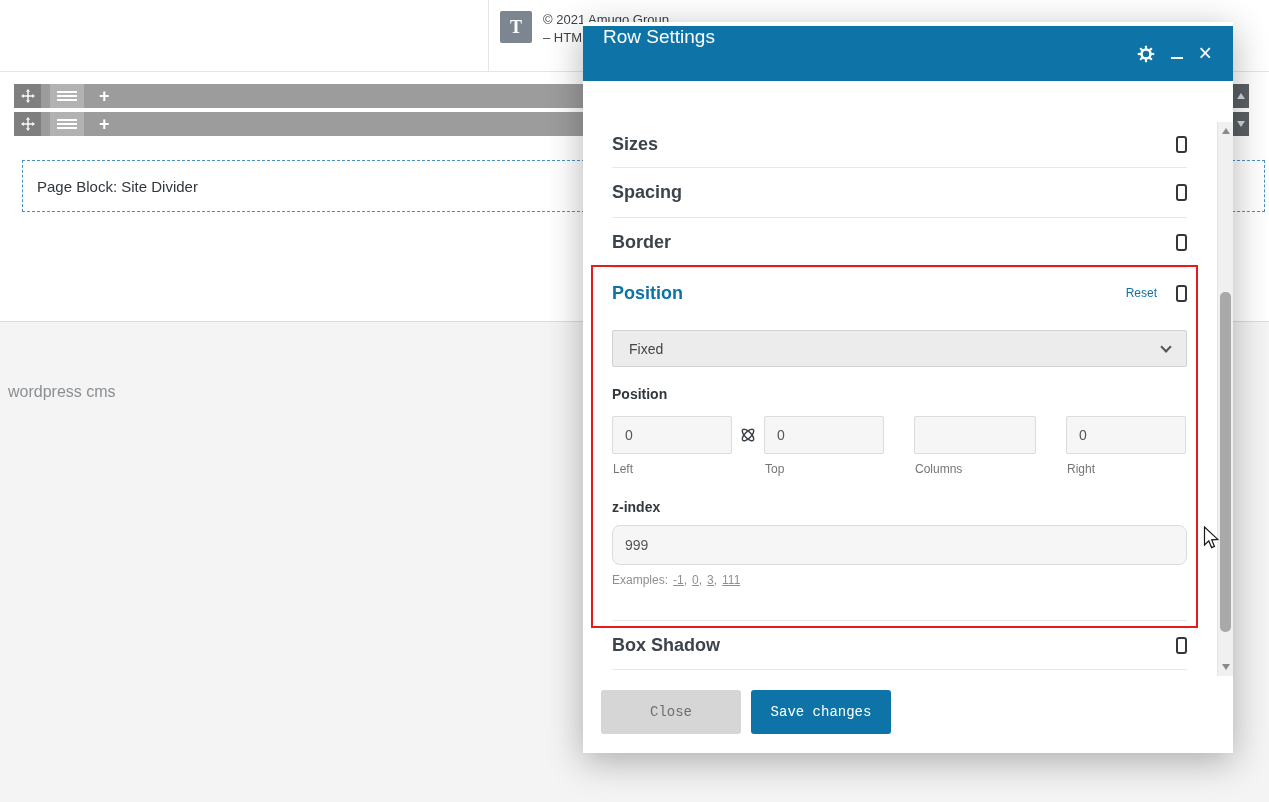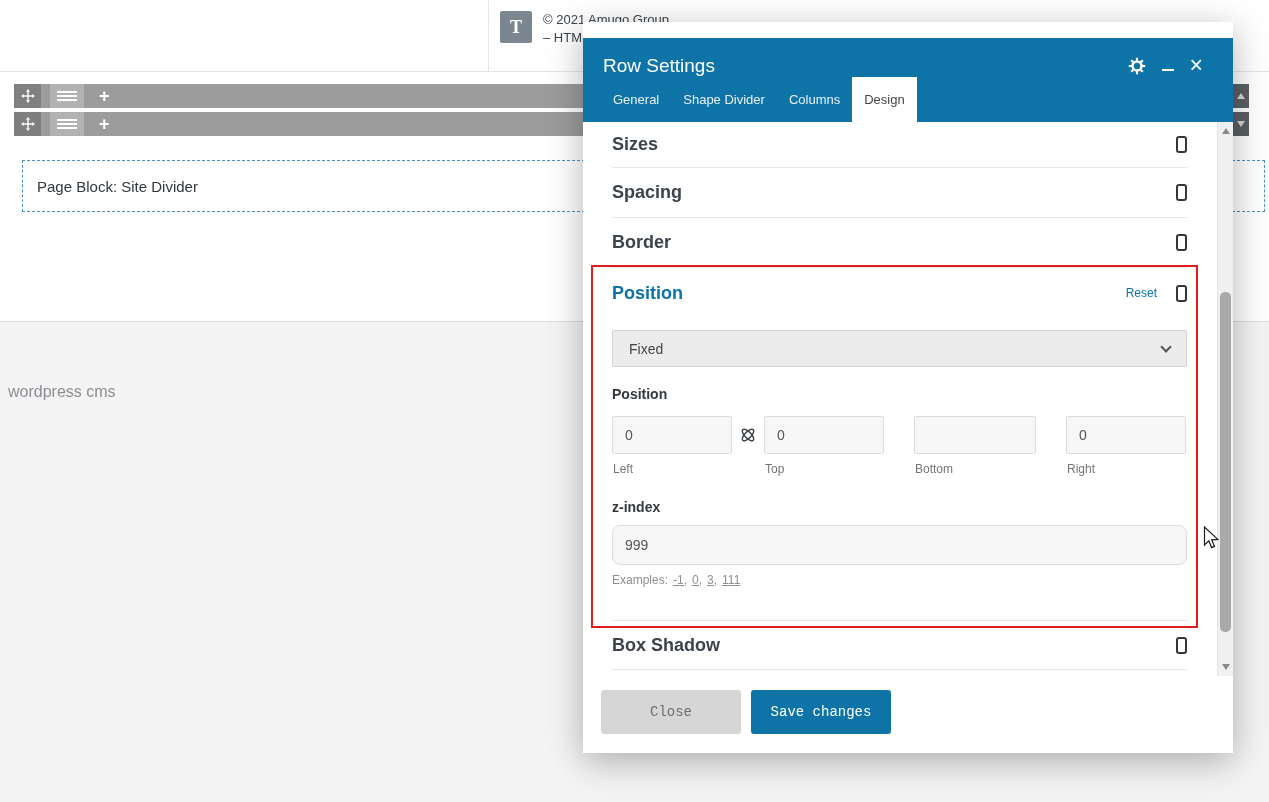--- a/index.html
+++ b/index.html
@@ -28,21 +28,21 @@
   .tri-down{width:0;height:0;border-left:4px solid transparent;border-right:4px solid transparent;border-top:6px solid #d2d6d9}
 
   .page-block{position:absolute;left:22px;top:160px;width:1243px;height:52px;border:1px dashed #4a90c4;background:#fff;
     display:flex;align-items:center;padding-left:14px;z-index:1}
   .page-block span{font-size:15px;color:#32373c}
   .watermark{position:absolute;left:8px;top:383px;font-size:16px;color:#8a8f94}
 
   
   .modal{position:absolute;left:583px;top:22px;width:650px;height:731px;background:#fff;z-index:20;
     box-shadow:0 8px 34px rgba(0,0,0,.3)}
-  .m-header{position:absolute;left:0;top:16px;width:100%;height:55px;background:#0e74a8;display:flex;align-items:center;padding:0 30px 0 20px}
+  .m-header{position:absolute;left:0;top:4px;width:100%;height:55px;background:#0e74a8;display:flex;padding:0 21px 0 20px}
   .m-title{color:#fff;font-size:19px}
   .m-icons{margin-left:auto;display:flex;align-items:center;gap:16px}
   .icon-btn{display:flex;align-items:center;justify-content:center;cursor:pointer}
   .min-bar{width:12px;height:2px;background:#fff;margin-top:9px}
   .close-x{font-size:23px;line-height:1;color:#fff}
 
   .m-tabs{position:absolute;left:0;top:55px;width:100%;height:45px;background:#0e74a8;display:flex;align-items:stretch;padding-left:18px}
   .tab{padding:0 12px;line-height:45px;font-size:13px;color:#e9f2f8;cursor:pointer;white-space:nowrap}
   .tab.active{background:#fff;color:#454545}
 
@@ -184,26 +184,20 @@
           <circle cx="12" cy="12" r="6" fill="none" stroke="#fff" stroke-width="3.4"></circle>
         </svg>
       </span>
       <span class="icon-btn">
           <span class="min-bar"></span>
         </span>
       <span class="icon-btn close-x">×</span>
     </div>
   </div>
 
-  <div class="m-tabs">
-    <div class="tab">General</div>
-    <div class="tab">Shape Divider</div>
-    <div class="tab">Columns</div>
-    <div class="tab active">Design</div>
-  </div>
 
   <div class="m-body">
     <div class="acc-row row-sizes">
       <span class="acc-title">Sizes</span>
       <span class="phone-icon ml-auto"></span>
     </div>
     <div class="acc-row row-spacing">
       <span class="acc-title">Spacing</span>
       <span class="phone-icon ml-auto"></span>
     </div>
@@ -232,21 +226,21 @@
         <ellipse cx="12" cy="12" rx="10" ry="4.2" transform="rotate(-45 12 12)"></ellipse>
       </g>
         </svg>
     </span>
     <input class="pos-input in-top" value="0" style="">
     <input class="pos-input in-bottom" value="" style="">
     <input class="pos-input in-right" value="0" style="">
 
     <span class="f-label fl-left">Left</span>
     <span class="f-label fl-top">Top</span>
-    <span class="f-label fl-bottom">Bottom</span>
+    <span class="f-label fl-bottom">Columns</span>
     <span class="f-label fl-right">Right</span>
 
     <div class="z-label">z-index</div>
     <input class="z-input" value="999" style="">
 
     <div class="examples">
       <span>Examples:</span><a>-1,</a><a>0,</a><a>3,</a><a>111</a>
     </div>
 
     <div class="acc-row row-shadow">

